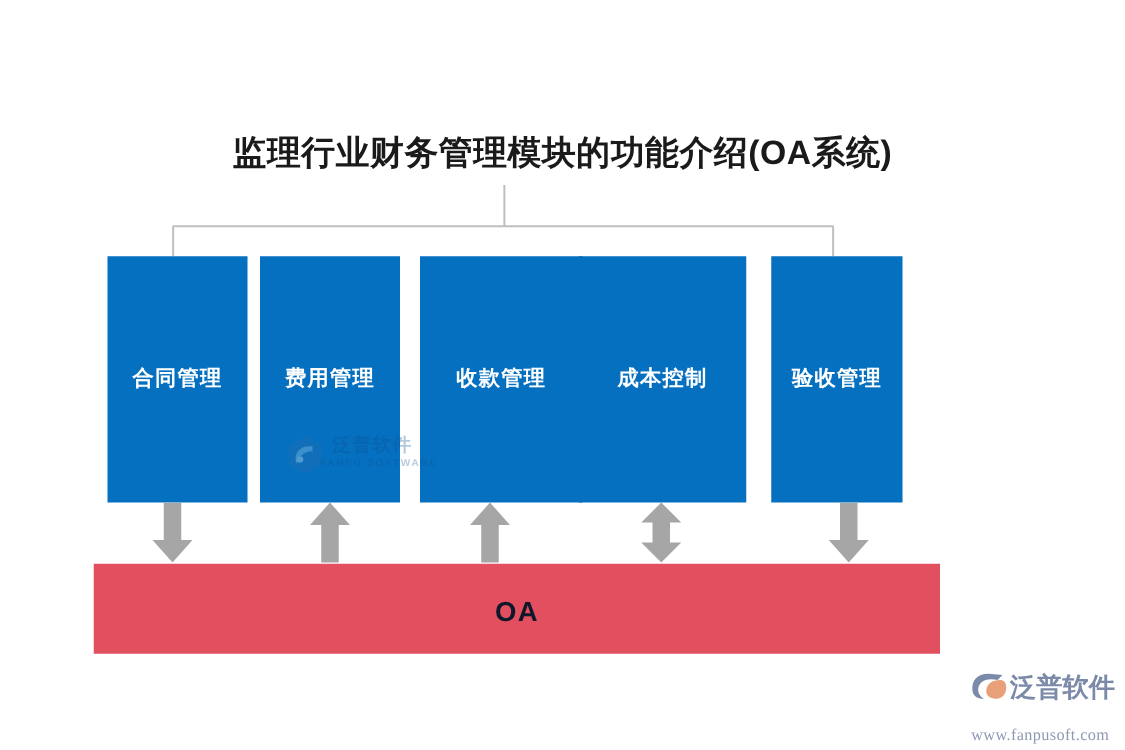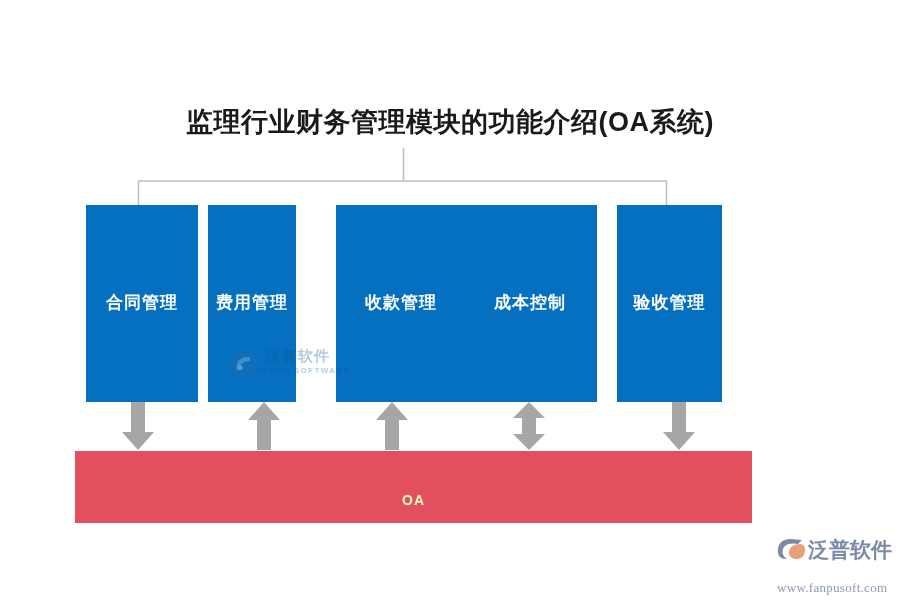--- a/index.html
+++ b/index.html
@@ -81,25 +81,24 @@
     width: 677px;
     height: 72px;
     background: #e2505f;
   }
   #oa-bar-label {
     position: absolute;
     left: 0;
     right: 0;
     top: 26px;
     text-align: center;
-    font-size: 14px;
-    font-weight: bold;
-    color: #fef9c3;
+    font-size: 22px;
+    font-weight: bold;
+    color: #0f172a;
     letter-spacing: 1px;
-    margin-top: 15px;
   }
 
   
   #center-watermark {
     position: absolute;
     left: 228px;
     top: 345px;
     width: 140px;
     height: 40px;
     opacity: 0.30;
@@ -178,21 +177,21 @@
 
     <line x1="138.5" y1="181" x2="138.5" y2="205" stroke="#bfbfbf" stroke-width="1.6"></line>
 
     <line x1="666.5" y1="181" x2="666.5" y2="205" stroke="#bfbfbf" stroke-width="1.6"></line>
   </svg>
 
   <div class="module-box" style="left:86px; width:112px;">
     <div class="module-label">合同管理</div>
   </div>
 
-  <div class="module-box" style="left:208px; width:88px;">
+  <div class="module-box" style="left:208px; width:112px;">
     <div class="module-label">费用管理</div>
   </div>
 
   <div class="module-box" style="left:336px; width:130px;">
     <div class="module-label">收款管理</div>
   </div>
 
   <div class="module-box" style="left:463px; width:134px;font-family:Liberation Serif, serif;">
     <div class="module-label">成本控制</div>
   </div>

